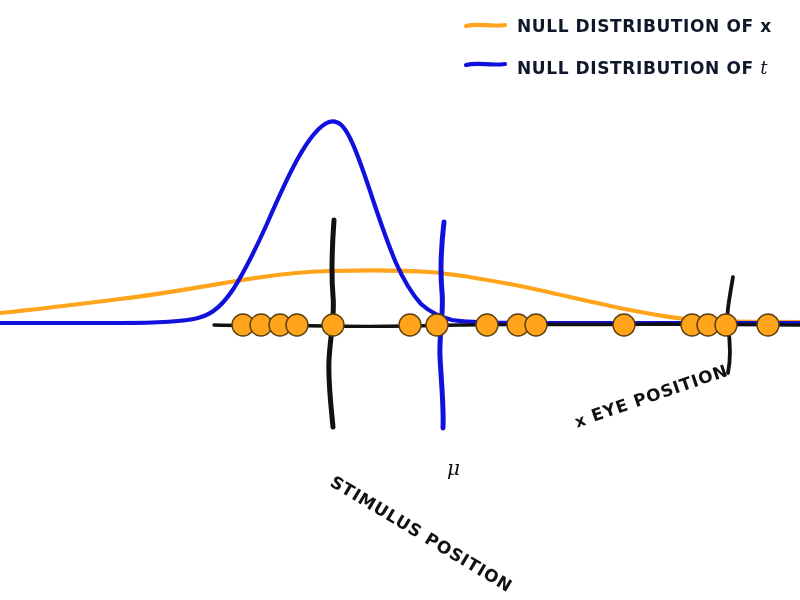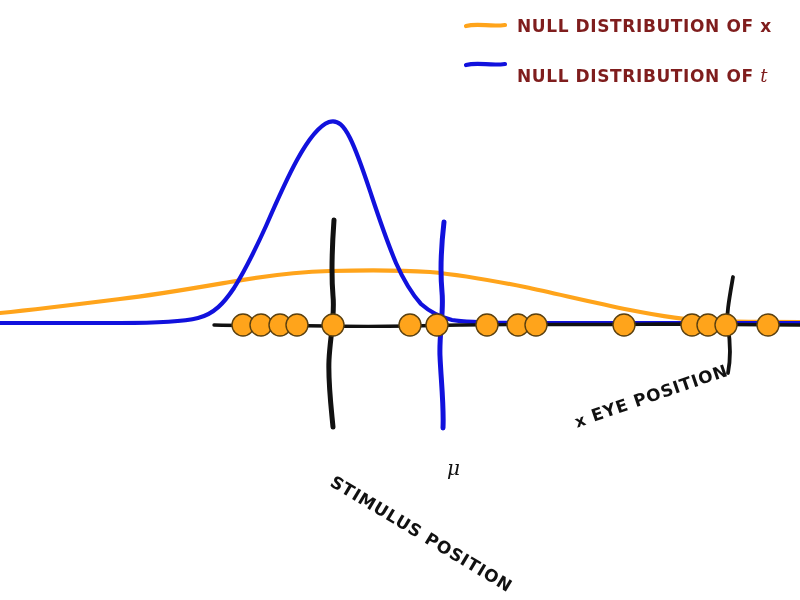--- a/index.html
+++ b/index.html
@@ -34,21 +34,21 @@
     width: 800px;
     height: 600px;
     pointer-events: none;
   }
   .legend-text {
     position: absolute;
     font-family: "DejaVu Sans", sans-serif;
     font-size: 17px;
     font-weight: 700;
     letter-spacing: 0.6px;
-    color: #7f1d1d;
+    color: #0f172a;
     white-space: nowrap;
   }
   .legend-text .var-x {
     font-weight: 800;
   }
   .legend-text .var-t {
     font-family: "DejaVu Serif", serif;
     font-style: italic;
     font-weight: 400;
     font-size: 18px;
@@ -163,21 +163,21 @@
     </g>
 
   </svg>
 
   <div class="label-layer">
 
     <div class="legend-text" id="legend-entry-x" style="left:517px; top:16px;">
       <span>NULL DISTRIBUTION OF </span><span class="var-x">x</span>
     </div>
 
-    <div class="legend-text" id="legend-entry-t" style="left:517px; top:65px;">
+    <div class="legend-text" id="legend-entry-t" style="left:517px; top:57px;">
       <span>NULL DISTRIBUTION OF </span><span class="var-t">t</span>
     </div>
 
     <div class="axis-label" id="stimulus-position-label">STIMULUS POSITION</div>
 
     <div class="axis-label" id="eye-position-label">
       <span class="var-x">x</span><span> EYE POSITION</span>
     </div>
 
     <div id="mu-label">μ</div>

